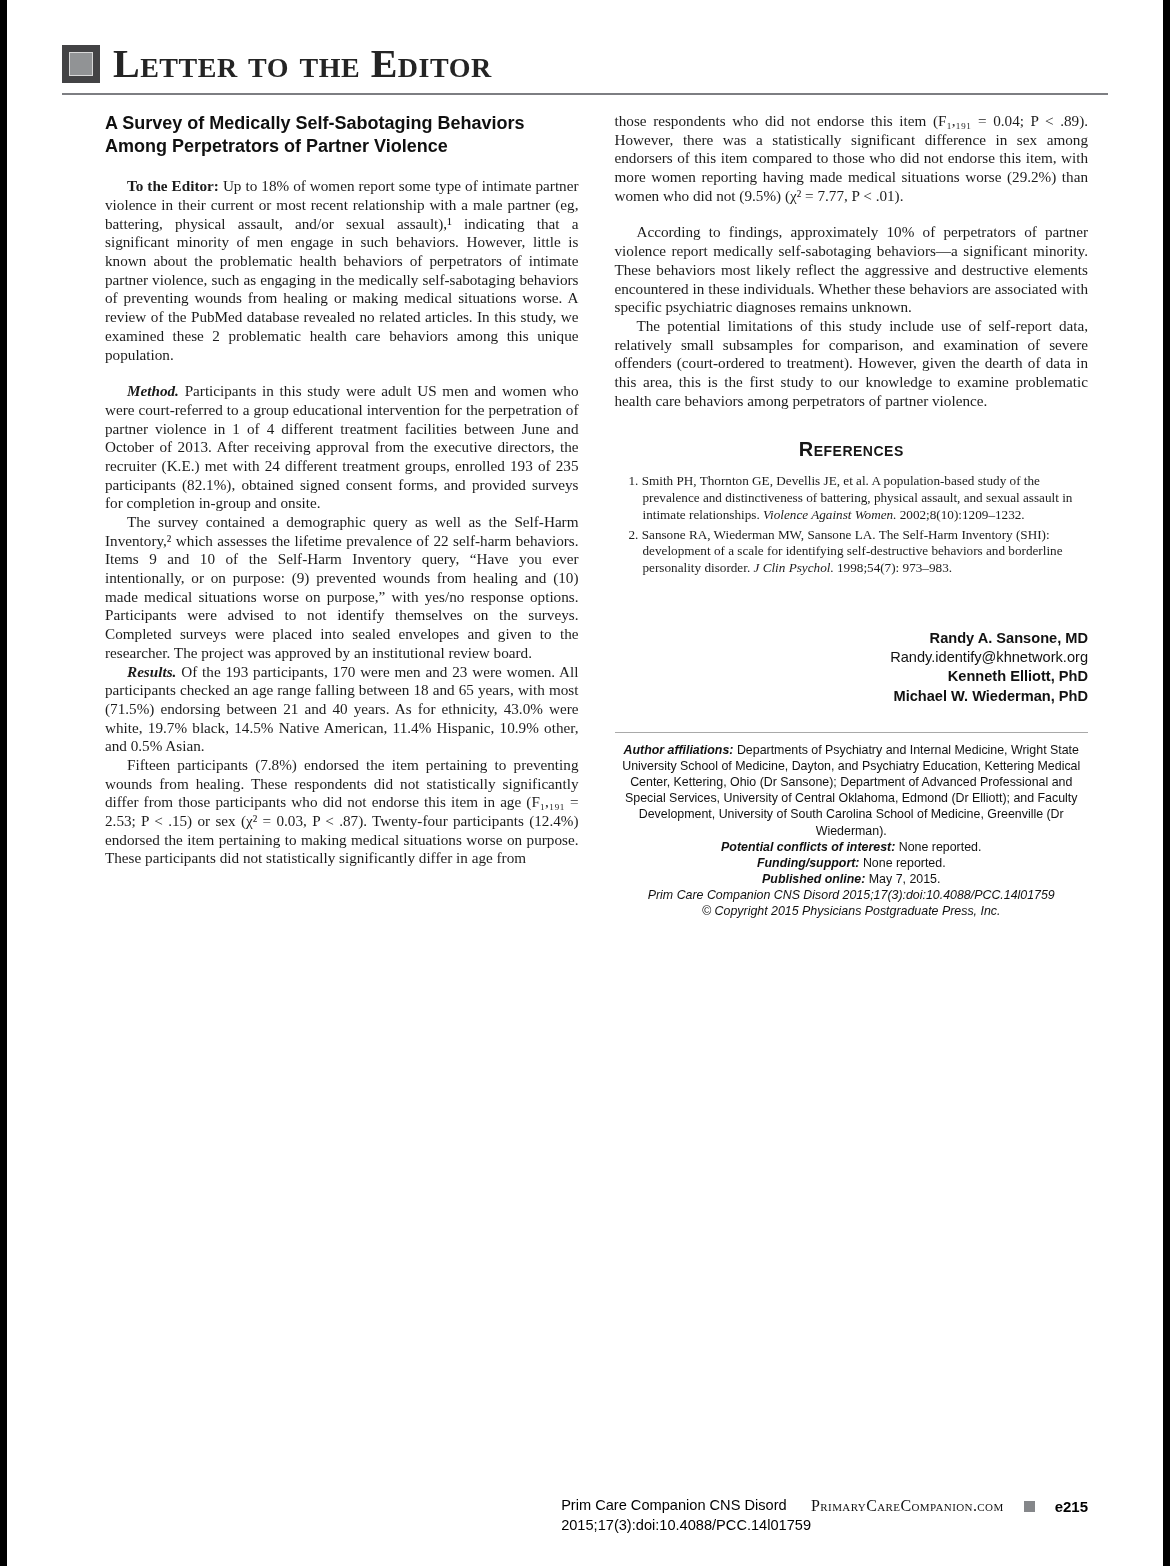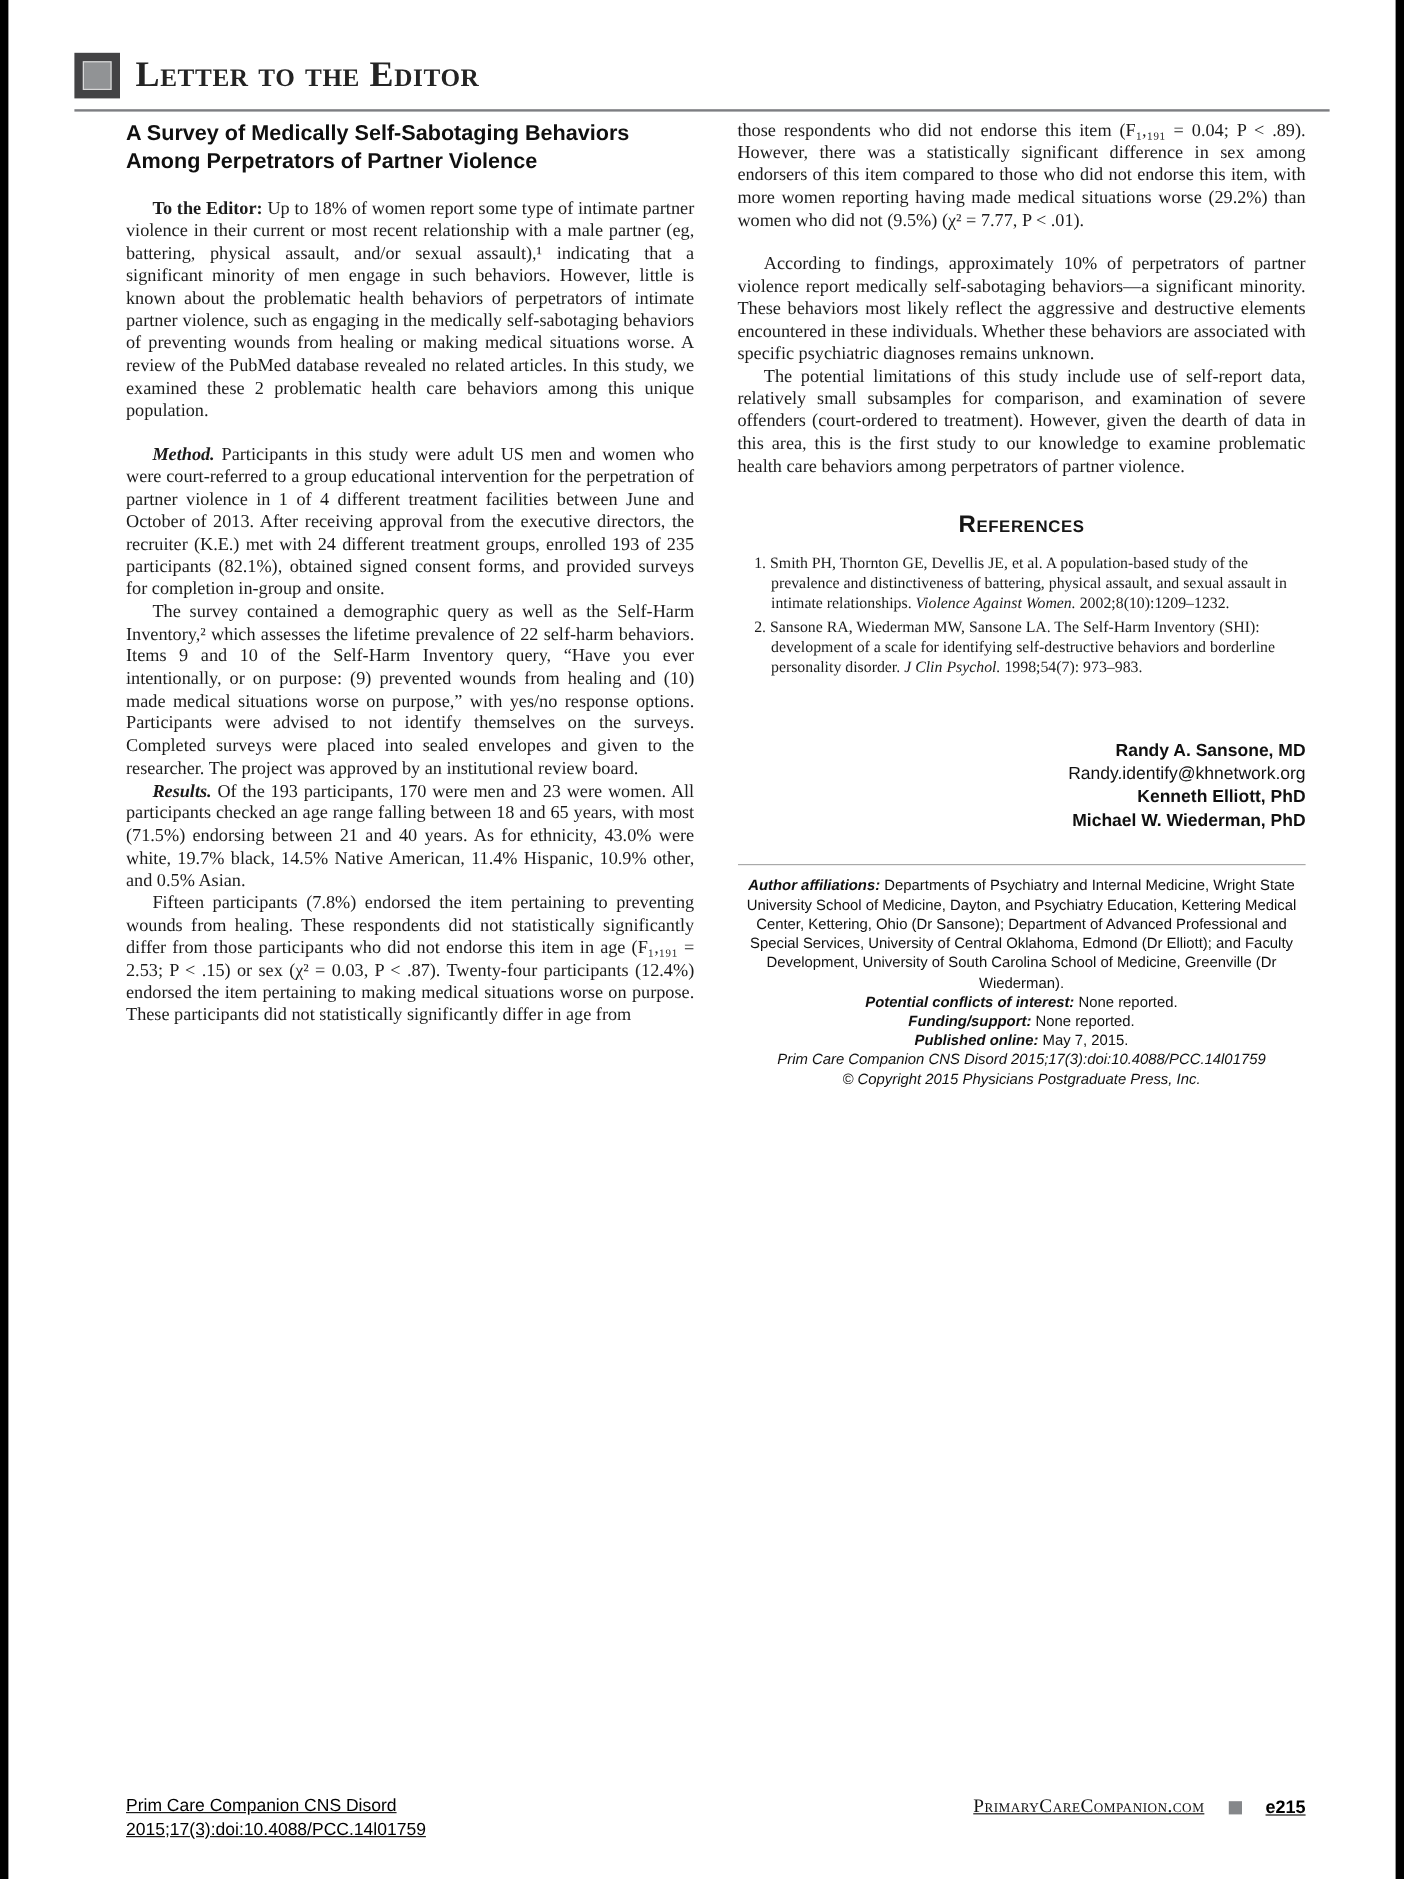--- a/index.html
+++ b/index.html
@@ -16,27 +16,27 @@
     position:absolute; left:62px; top:44px; width:1046px;
     display:flex; align-items:center; gap:13px;
     padding-bottom:9px; border-bottom:2px solid #7d7e82;
   }
   .mast-icon {
     width:38px; height:38px; background:#434345;
     display:flex; align-items:center; justify-content:center; flex:none;
   }
   .mast-icon-inner { width:22px; height:22px; background:#919395; border:1px solid #d9d9d9; }
   .mast-title {
-    font-variant:small-caps; font-weight:bold; font-size:30px;
+    font-variant:small-caps; font-weight:bold; font-size:40px;
     letter-spacing:0.5px; color:#242424; line-height:1;
   }
 
   
   .content {
-    position:absolute; left:105px; top:100px; width:983px;
+    position:absolute; left:105px; top:112px; width:983px;
     display:flex; gap:36px;
   }
   .col { width:473.5px; flex:none; }
 
   .article-title {
     margin:0 0 20px 0;
     font-family:"Liberation Sans", sans-serif; font-weight:bold;
     font-size:18px; line-height:1.26; color:#101010;
   }
   .para {
@@ -75,21 +75,21 @@
     font-family:"Liberation Sans", sans-serif; font-size:12.4px; line-height:1.3;
     color:#111;
   }
   .bm-line { margin:0; text-align:center; }
   .bm-label { font-weight:bold; font-style:italic; }
   .bm-italic { font-style:italic; }
 
   
   .footer {
     position:absolute; left:105px; top:1496px; width:983px;
-    display:flex; justify-content:space-between; align-items:flex-start;text-decoration:underline;
+    display:flex; justify-content:flex-end; align-items:flex-start;
   }
   .footer-left {
     font-family:"Liberation Sans", sans-serif; font-size:14.6px; line-height:1.35; color:#000;
   }
   .footer-right { display:flex; align-items:center; gap:20px; margin-top:1px; }
   .footer-site {
     font-family:"Liberation Serif", serif; font-variant:small-caps;
     font-size:16px; letter-spacing:0.4px; color:#111;
   }
   .footer-sq { display:inline-block; width:11px; height:11px; background:#85878a; }

